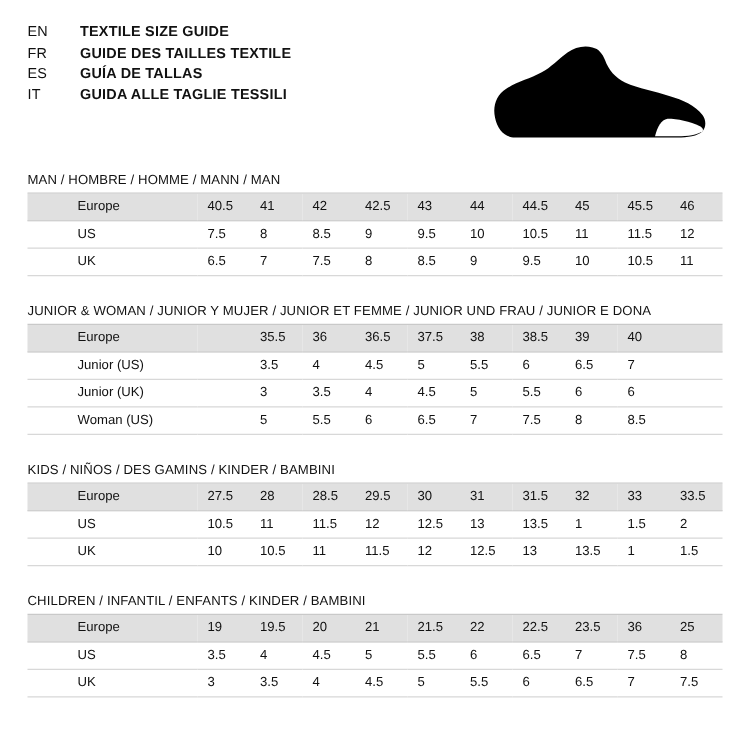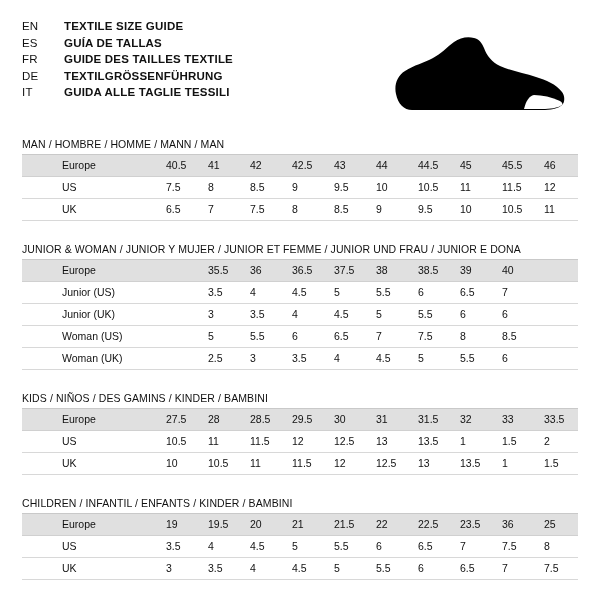--- a/index.html
+++ b/index.html
@@ -103,30 +103,26 @@
 
 <div class="page">
 
   <div class="header">
     <div class="lang-block">
       <div class="lang-row">
         <span class="lang-code">EN</span>
         <span class="lang-title">TEXTILE SIZE GUIDE</span>
       </div>
       <div class="lang-row">
+        <span class="lang-code">FR</span>
+        <span class="lang-title">GUIDE DES TAILLES TEXTILE</span>
+      </div>
+      <div class="lang-row">
         <span class="lang-code">ES</span>
         <span class="lang-title">GUÍA DE TALLAS</span>
-      </div>
-      <div class="lang-row">
-        <span class="lang-code">FR</span>
-        <span class="lang-title">GUIDE DES TAILLES TEXTILE</span>
-      </div>
-      <div class="lang-row">
-        <span class="lang-code">DE</span>
-        <span class="lang-title">TEXTILGRÖSSENFÜHRUNG</span>
       </div>
       <div class="lang-row">
         <span class="lang-code">IT</span>
         <span class="lang-title">GUIDA ALLE TAGLIE TESSILI</span>
       </div>
     </div>
 
     <svg class="shoe-art" viewBox="0 0 190 84" aria-hidden="true">
       <path fill="#000000" d="M12,62 C10,53 13,44 21,39 C30,33 40,31 49,26 C57,22 63,15 70,10 C76,6 83,4 90,6 C95,7 98,11 100,16 C103,24 108,30 116,34 C127,39 140,41 152,45 C162,48 172,52 178,60 C181,64 181,70 178,73 C174,77 166,78 158,78 L28,78 C20,78 14,72 12,62 Z"></path>
       <path fill="#ffffff" d="M150,63 C158,63 168,65 176,69 C178,70 179,72 178,73 C174,76 166,77 158,77 L140,77 C142,69 145,64 150,63 Z"></path>
@@ -230,33 +226,20 @@
               <td>5</td>
               <td>5.5</td>
               <td>6</td>
               <td>6.5</td>
               <td>7</td>
               <td>7.5</td>
               <td>8</td>
               <td>8.5</td>
               <td></td>
             </tr>
-            <tr>
-              <td class="rowlabel">Woman (UK)</td>
-              <td></td>
-              <td>2.5</td>
-              <td>3</td>
-              <td>3.5</td>
-              <td>4</td>
-              <td>4.5</td>
-              <td>5</td>
-              <td>5.5</td>
-              <td>6</td>
-              <td></td>
-            </tr>
           </tbody>
         </table>
       </div>
       <div class="group">
         <div class="group-heading">KIDS / NIÑOS / DES GAMINS / KINDER / BAMBINI</div>
         <table class="size-table">
           <tbody>
             <tr class="europe-row">
               <td class="rowlabel">Europe</td>
               <td>27.5</td>

